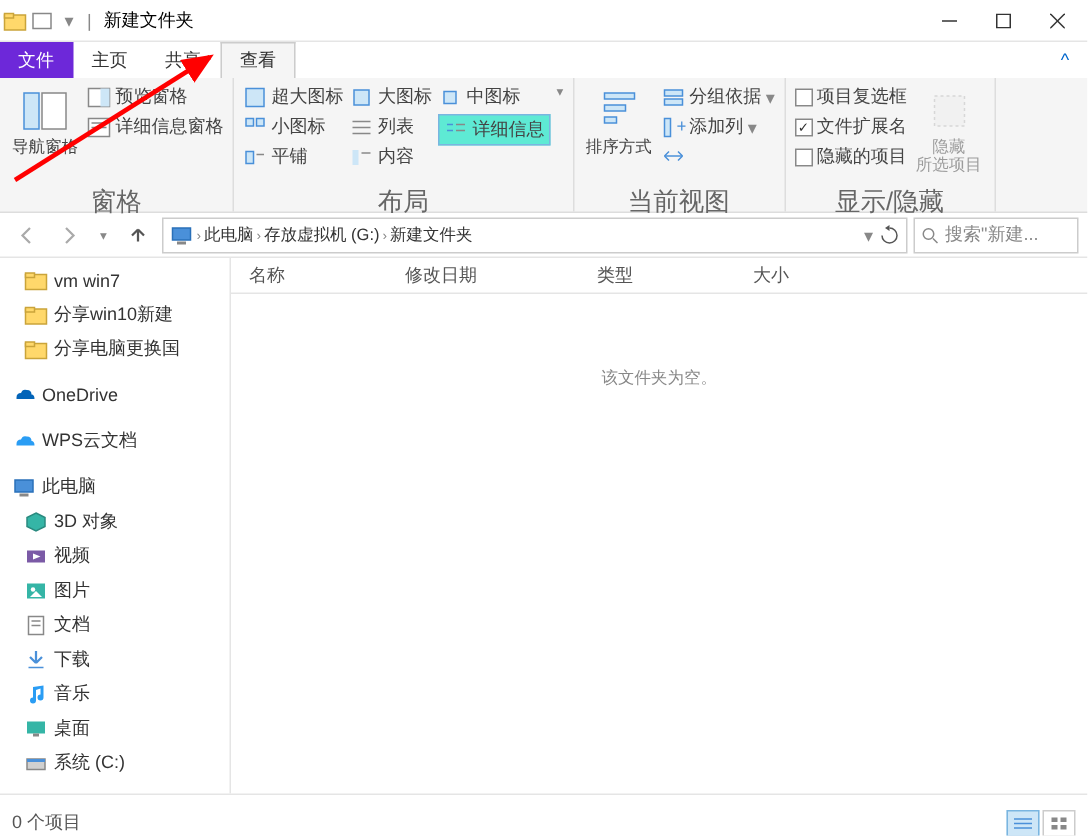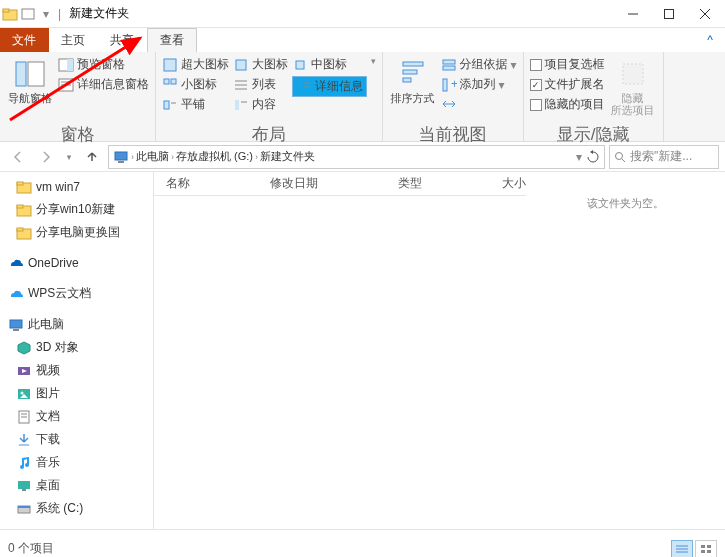--- a/index.html
+++ b/index.html
@@ -6,21 +6,21 @@
 body { width: 725px; height: 557px; background: #fff; overflow: hidden; position: relative; }
 .titlebar { height: 28px; display: flex; align-items: center; padding: 0 2px; border-bottom: 1px solid #e5e5e5; }
 .titlebar .icons { display: flex; gap: 2px; align-items: center; }
 .titlebar .icons span { width: 16px; height: 18px; display: inline-flex; align-items: center; justify-content: center; }
 .titlebar .sep { color: #888; margin: 0 4px; }
 .titlebar .title { margin-left: 4px; color: #000; }
 .winbtns { margin-left: auto; display: flex; }
 .winbtns div { width: 36px; height: 28px; display: flex; align-items: center; justify-content: center; color: #333; }
 .tabs { height: 24px; display: flex; background: #fff; }
 .tab { padding: 0 12px; display: flex; align-items: center; color: #333; border-right: 1px solid transparent; }
-.tab.file { background: #c2410c; color: #fff; }
+.tab.file { background: #6d28d9; color: #fff; }
 .tab.active { background: #f5f5f5; border: 1px solid #ccc; border-bottom: none; }
 .ribbon { height: 90px; background: #f5f5f5; border-bottom: 1px solid #ddd; display: flex; position: relative; }
 .rgroup { border-right: 1px solid #ddd; display: flex; flex-direction: column; padding: 2px 6px; }
 .rgroup .body { flex: 1; display: flex; align-items: flex-start; gap: 4px; }
 .rgroup .label { text-align: center; color: #666; font-size: 17px; height: 16px; }
 .bigbtn { width: 48px; display: flex; flex-direction: column; align-items: center; gap: 2px; padding-top: 4px; }
 .bigbtn .ico { width: 32px; height: 32px; }
 .bigbtn .txt { font-size: 11px; color: #444; text-align: center; line-height: 1.1; }
 .smallcol { display: flex; flex-direction: column; gap: 3px; padding-top: 2px; }
 .smallrow { display: flex; align-items: center; gap: 3px; color: #444; font-size: 11px; white-space: nowrap; }
@@ -30,21 +30,21 @@
 .navbtn { width: 24px; height: 24px; display: flex; align-items: center; justify-content: center; color: #888; }
 .breadcrumb { flex: 1; height: 24px; border: 1px solid #ccc; display: flex; align-items: center; padding: 0 4px; gap: 2px; }
 .crumb { color: #333; font-size: 11px; }
 .crumbsep { color: #888; font-size: 9px; }
 .searchbox { width: 110px; height: 24px; border: 1px solid #ccc; display: flex; align-items: center; padding: 0 4px; color: #888; font-size: 11px; }
 .content { display: flex; height: 357px; }
 .sidebar { width: 154px; overflow: hidden; padding: 4px 0; border-right: 1px solid #e5e5e5; }
 .sitem { display: flex; align-items: center; gap: 4px; padding: 3px 4px 3px 16px; color: #333; font-size: 11px; white-space: nowrap; }
 .sitem.header { padding-left: 8px; font-weight: normal; }
 .sitem .ico { width: 16px; height: 16px; flex-shrink: 0; }
-.main { flex: 1; display: flex; flex-direction: row; }
+.main { flex: 1; display: flex; flex-direction: column; gap: 24px; }
 .colheaders { height: 24px; display: flex; align-items: center; padding-left: 12px; gap: 80px; border-bottom: 1px solid #e5e5e5; color: #555; font-size: 11px; }
 .empty { flex: 1; display: flex; justify-content: center; padding-top: 24px; color: #888; font-size: 11px; }
 .statusbar { height: 24px; border-top: 1px solid #e5e5e5; display: flex; align-items: flex-start; padding: 10px 8px; color: #555; font-size: 11px; }
 .statusbar .right { margin-left: auto; display: flex; gap: 2px; }
 .viewbtn { width: 22px; height: 18px; border: 1px solid #ccc; display: flex; align-items: center; justify-content: center; }
 .viewbtn.active { background: #cde6f7; border-color: #7ab5e0; }
 .arrow-overlay { position: absolute; top: 10px; left: 2px; pointer-events: none; z-index: 100; }
 svg { display: block; }
 </style>
 </head>
@@ -201,21 +201,21 @@
       </div>
       <div class="smallcol">
         <div class="smallrow">
             <span class="ico16">
               <svg width="16" height="16">
                 <rect x="4" y="4" width="8" height="8" fill="#cde6f7" stroke="#4a90d9"></rect>
               </svg>
             </span>
             <span>中图标</span>
           </div>
-        <div class="smallrow" style="background:#0ea5e9;border:1px solid #7ab5e0;padding:1px 3px">
+        <div class="smallrow" style="background:#5eead4;border:1px solid #7ab5e0;padding:1px 3px">
             <span class="ico16">
               <svg width="16" height="16">
                 <line x1="2" y1="4" x2="6" y2="4" stroke="#4a90d9"></line>
                 <line x1="8" y1="4" x2="14" y2="4" stroke="#888"></line>
                 <line x1="2" y1="8" x2="6" y2="8" stroke="#4a90d9"></line>
                 <line x1="8" y1="8" x2="14" y2="8" stroke="#888"></line>
               </svg>
             </span>
             <span>详细信息</span>
           </div>

